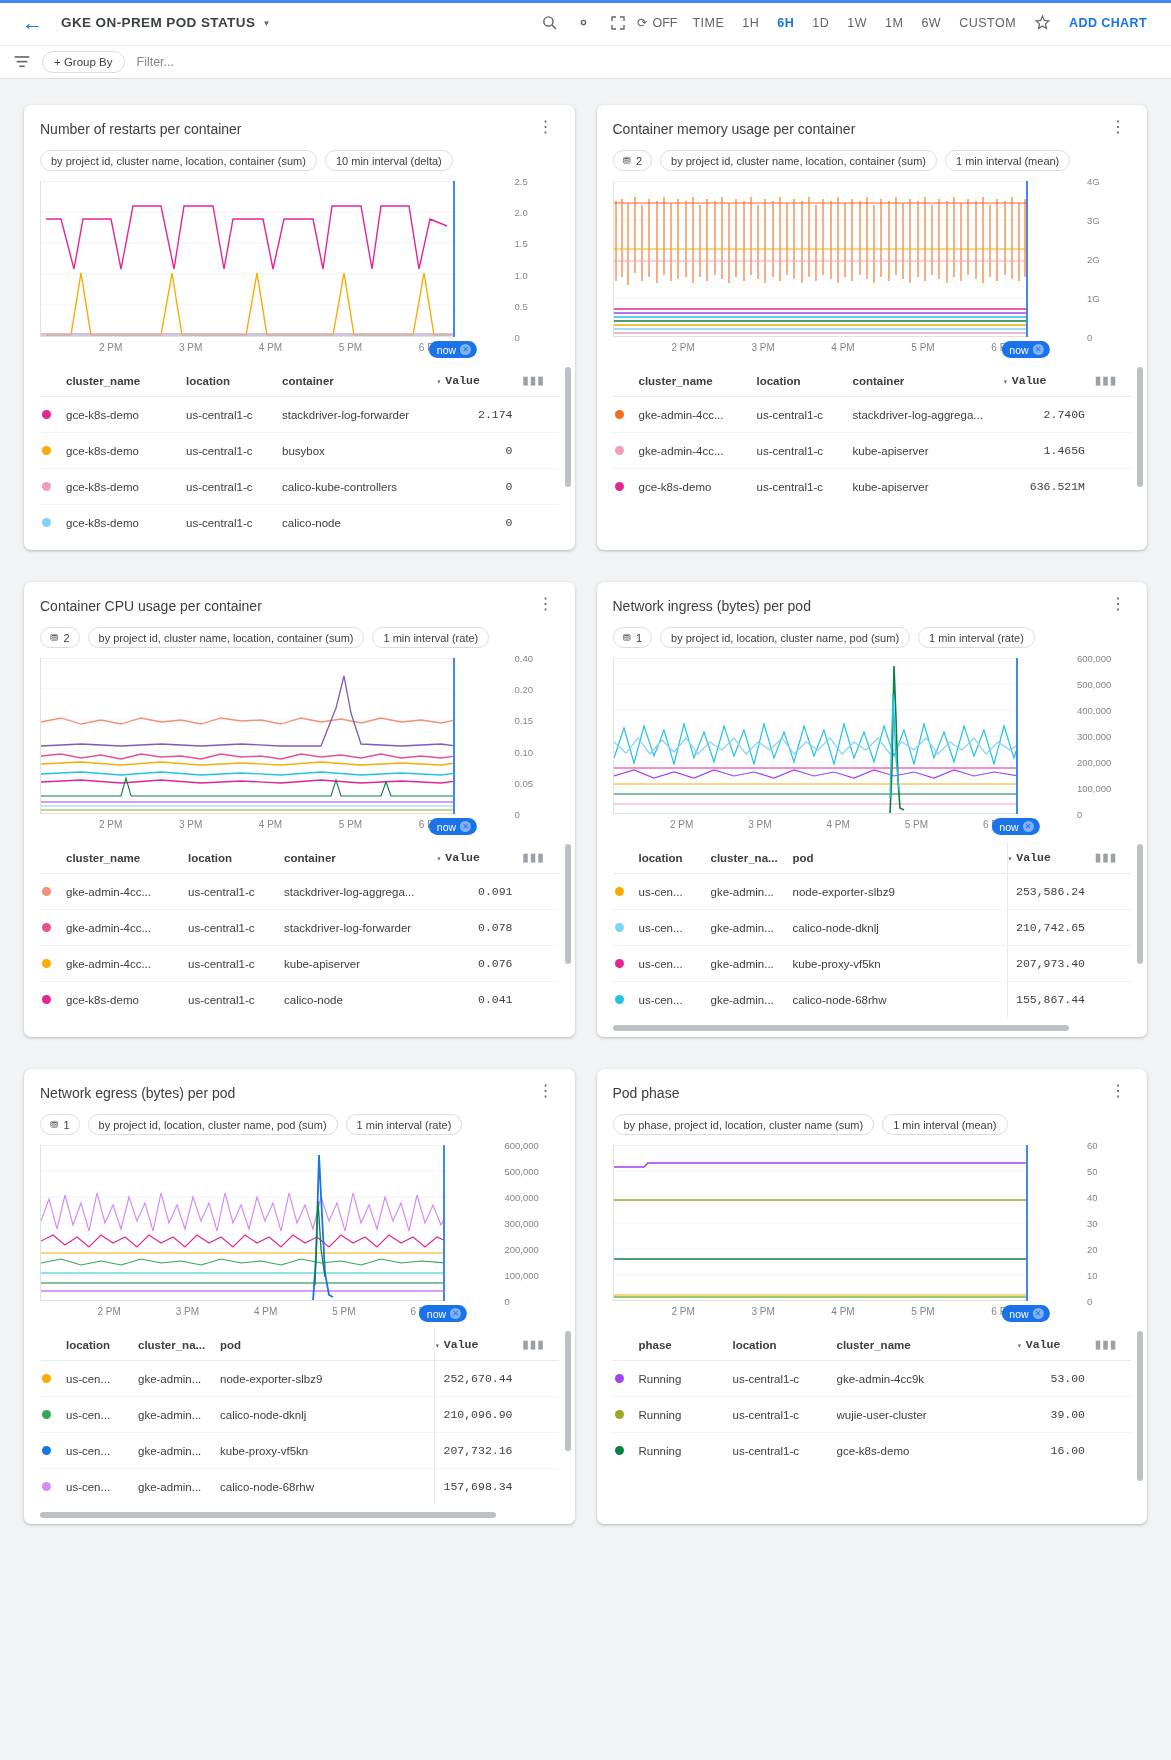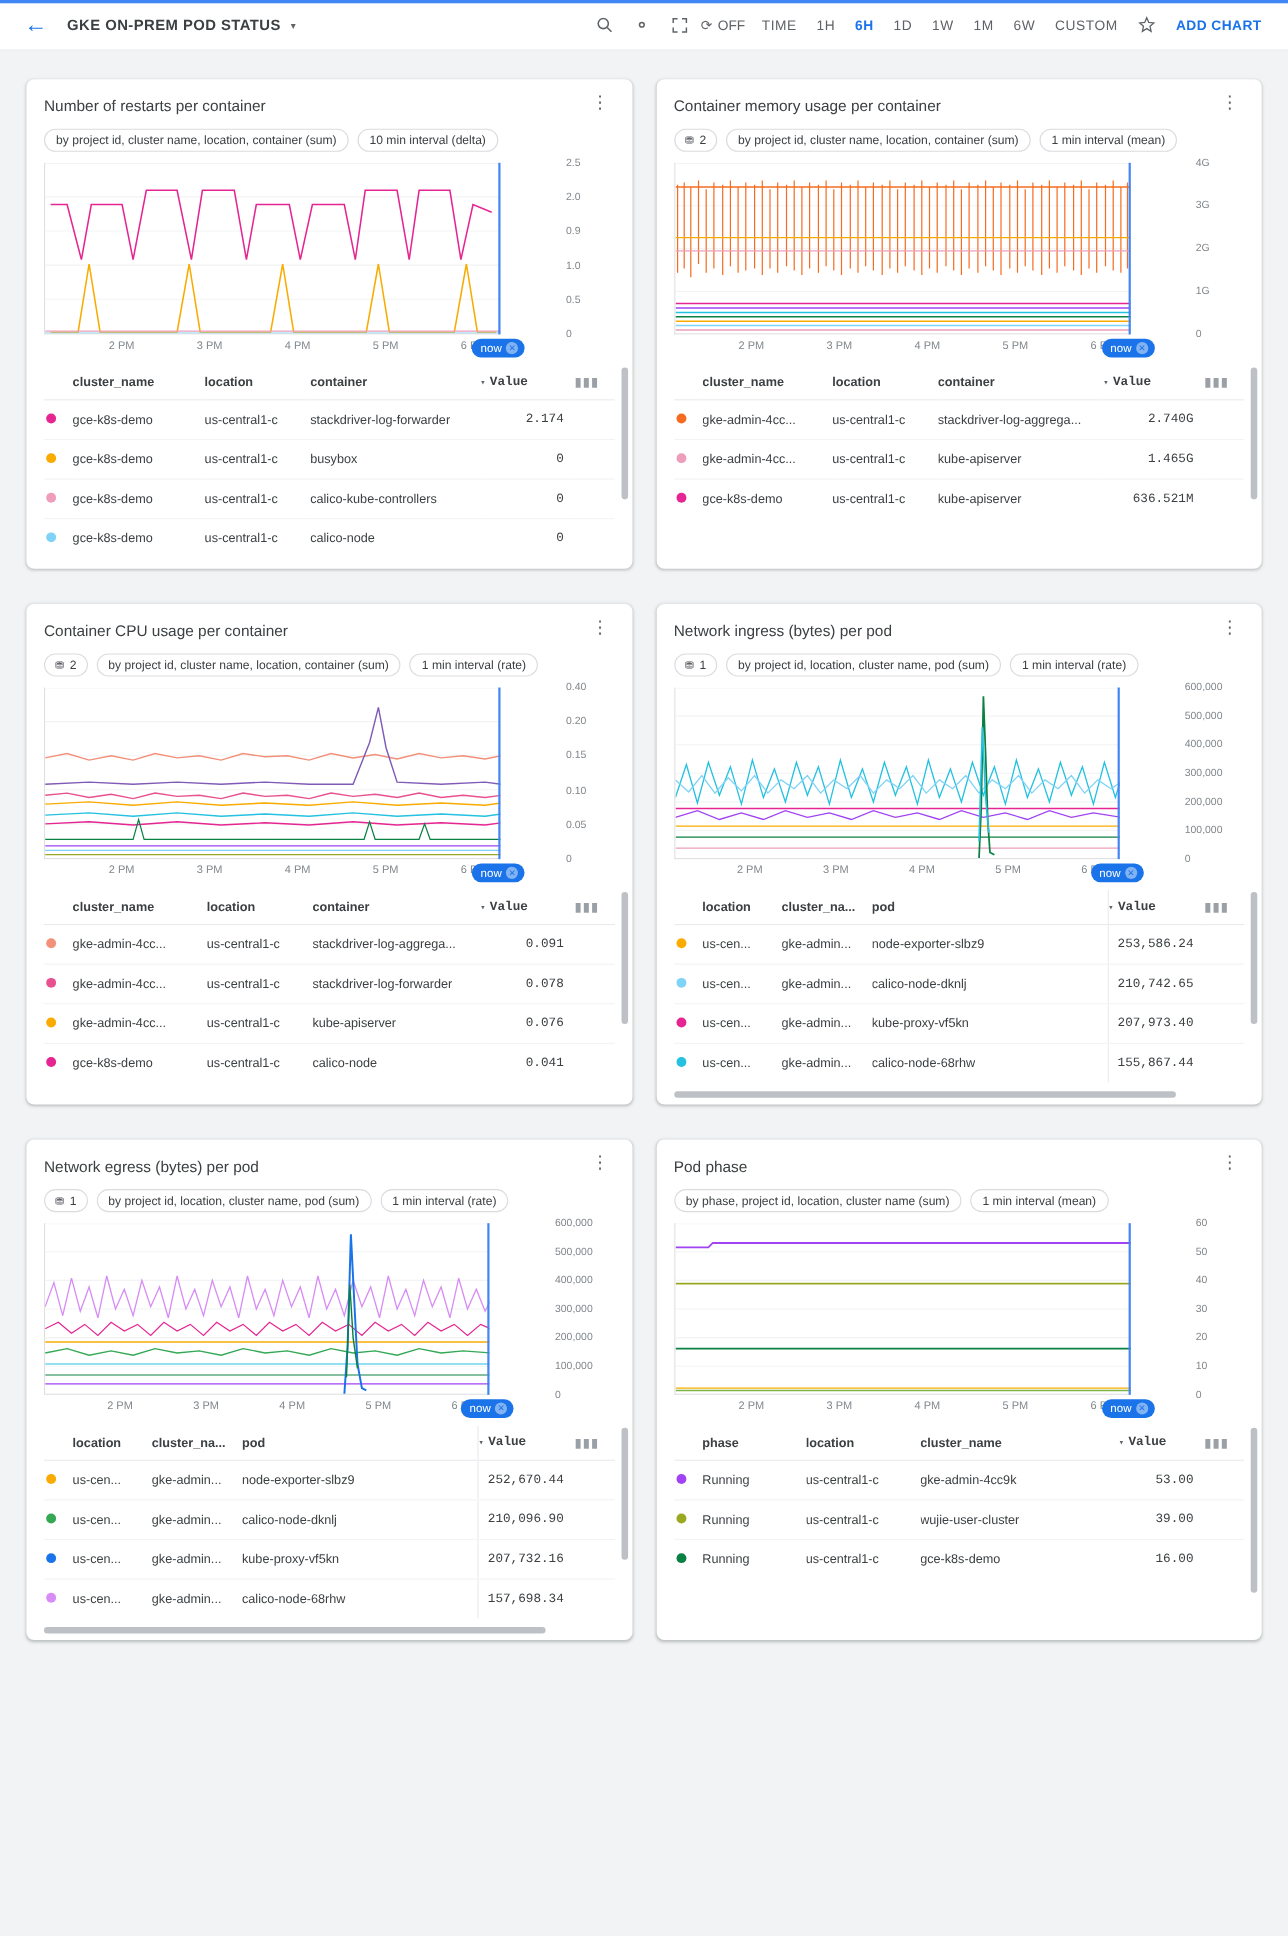--- a/index.html
+++ b/index.html
@@ -195,20 +195,31 @@
     <div class="range-item">CUSTOM</div>
 
     <div class="tb-icon">
       <svg width="17" height="17" viewBox="0 0 24 24" fill="none" stroke="#5f6368" stroke-width="1.7">
           <polygon points="12,3 14.6,9.1 21,9.7 16.2,14 17.6,20.4 12,17 6.4,20.4 7.8,14 3,9.7 9.4,9.1"></polygon>
         </svg>
     </div>
     <div class="add-chart">ADD CHART</div>
   </div>
 
+  <div class="filterbar">
+    <span class="filter-icon">
+      <svg width="16" height="13" viewBox="0 0 24 18" fill="#5f6368">
+          <rect x="1" y="1" width="22" height="2.4"></rect>
+          <rect x="4" y="8" width="16" height="2.4"></rect>
+          <rect x="8" y="15" width="8" height="2.4"></rect>
+        </svg>
+    </span>
+    <div class="groupby-chip">+ Group By</div>
+    <div class="filter-placeholder">Filter...</div>
+  </div>
 
   <div class="grid">
 
     <div class="card">
       <div class="card-head">
         <div class="card-title">Number of restarts per container</div>
         <div class="kebab">⋮</div>
       </div>
       <div class="chips">
         <div class="chip">by project id, cluster name, location, container (sum)</div>
@@ -227,21 +238,21 @@
             <polyline fill="none" stroke="#e52592" stroke-width="1.4" points="5,38 20,38 33,88 42,38 70,38 80,88 92,25 120,25 133,88 143,25 172,25 183,88 192,38 222,38 232,88 243,38 272,38 282,88 291,25 320,25 331,88 340,25 368,25 378,88 389,38 406,45"></polyline>
             <polyline fill="none" stroke="#f9ab00" stroke-width="1.4" points="5,154 30,154 40,92 50,154 92,154 120,154 131,92 141,154 180,154 205,154 216,92 226,154 268,154 292,154 303,92 313,154 352,154 372,154 383,92 393,154 410,154"></polyline>
             <polyline fill="none" stroke="#ee9ebb" stroke-width="1.3" points="0,153 415,153"></polyline>
             <polyline fill="none" stroke="#7fd3f7" stroke-width="1.3" points="0,155 415,155"></polyline>
           </svg>
         </div>
         <div class="nowline" style="left:413px;"></div>
         <div class="yaxis">
           <span style="top:0%">2.5</span>
           <span style="top:20%">2.0</span>
-          <span style="top:40%">0.9</span>
+          <span style="top:40%">1.5</span>
           <span style="top:60%">1.0</span>
           <span style="top:80%">0.5</span>
           <span style="top:100%">0</span>
         </div>
         <div class="xaxis">
           <span style="left:15%">2 PM</span>
           <span style="left:32%">3 PM</span>
           <span style="left:49%">4 PM</span>
           <span style="left:66%">5 PM</span>
           <span style="left:83%">6 PM</span>

